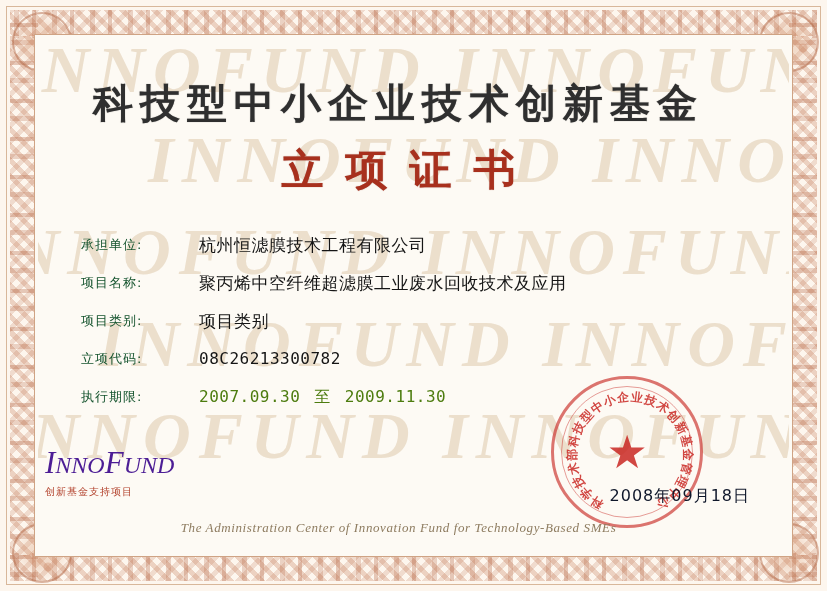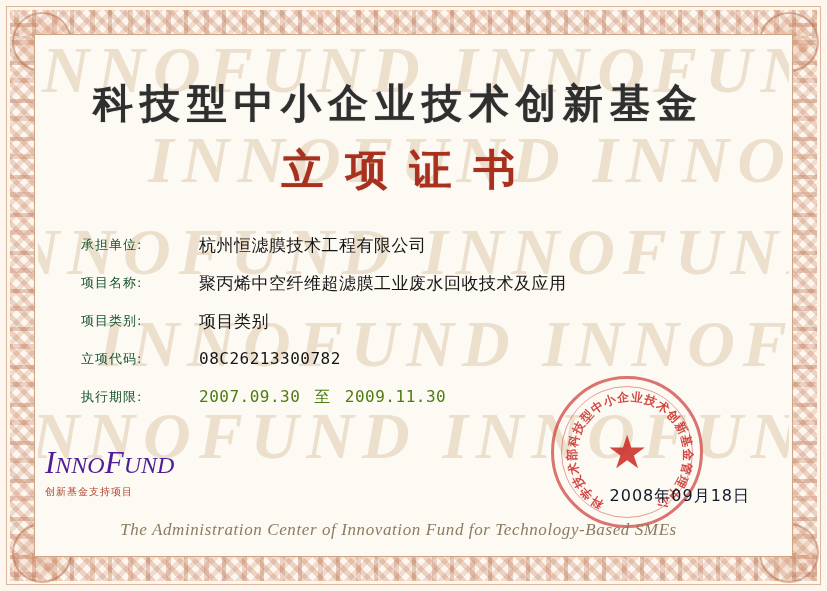--- a/index.html
+++ b/index.html
@@ -300,21 +300,21 @@
   }
 
   
   .footer-en {
     position: absolute;
     left: 0; right: 0;
     top: 482px;
     text-align: center;
     font-family: "Liberation Serif", serif;
     font-style: italic;
-    font-size: 17px;
+    font-size: 13px;
     color: #8d7b5f;
     letter-spacing: 0.6px;
   }
 </style>
 </head>
 <body>
 
 <div class="certificate">
 
   <div class="border-outer"></div>

